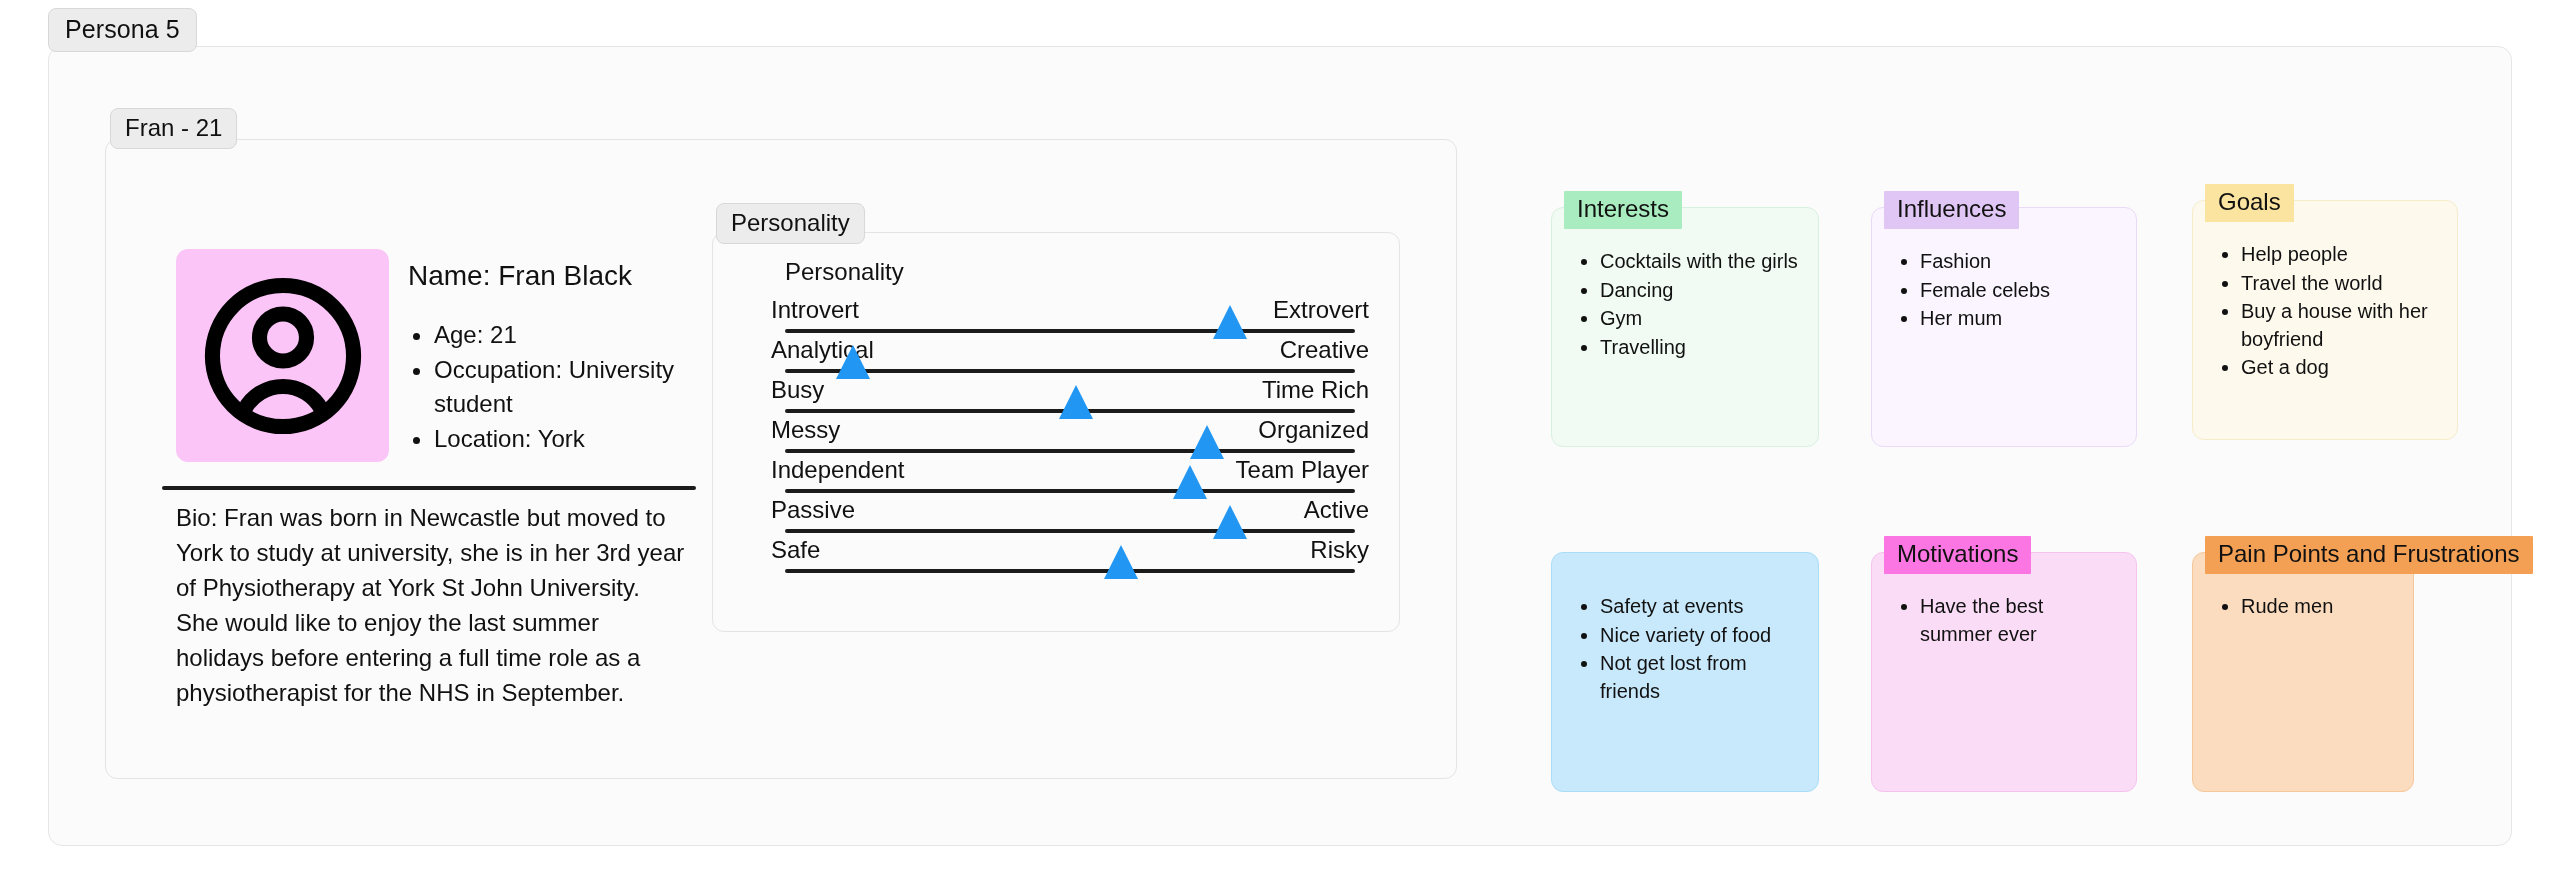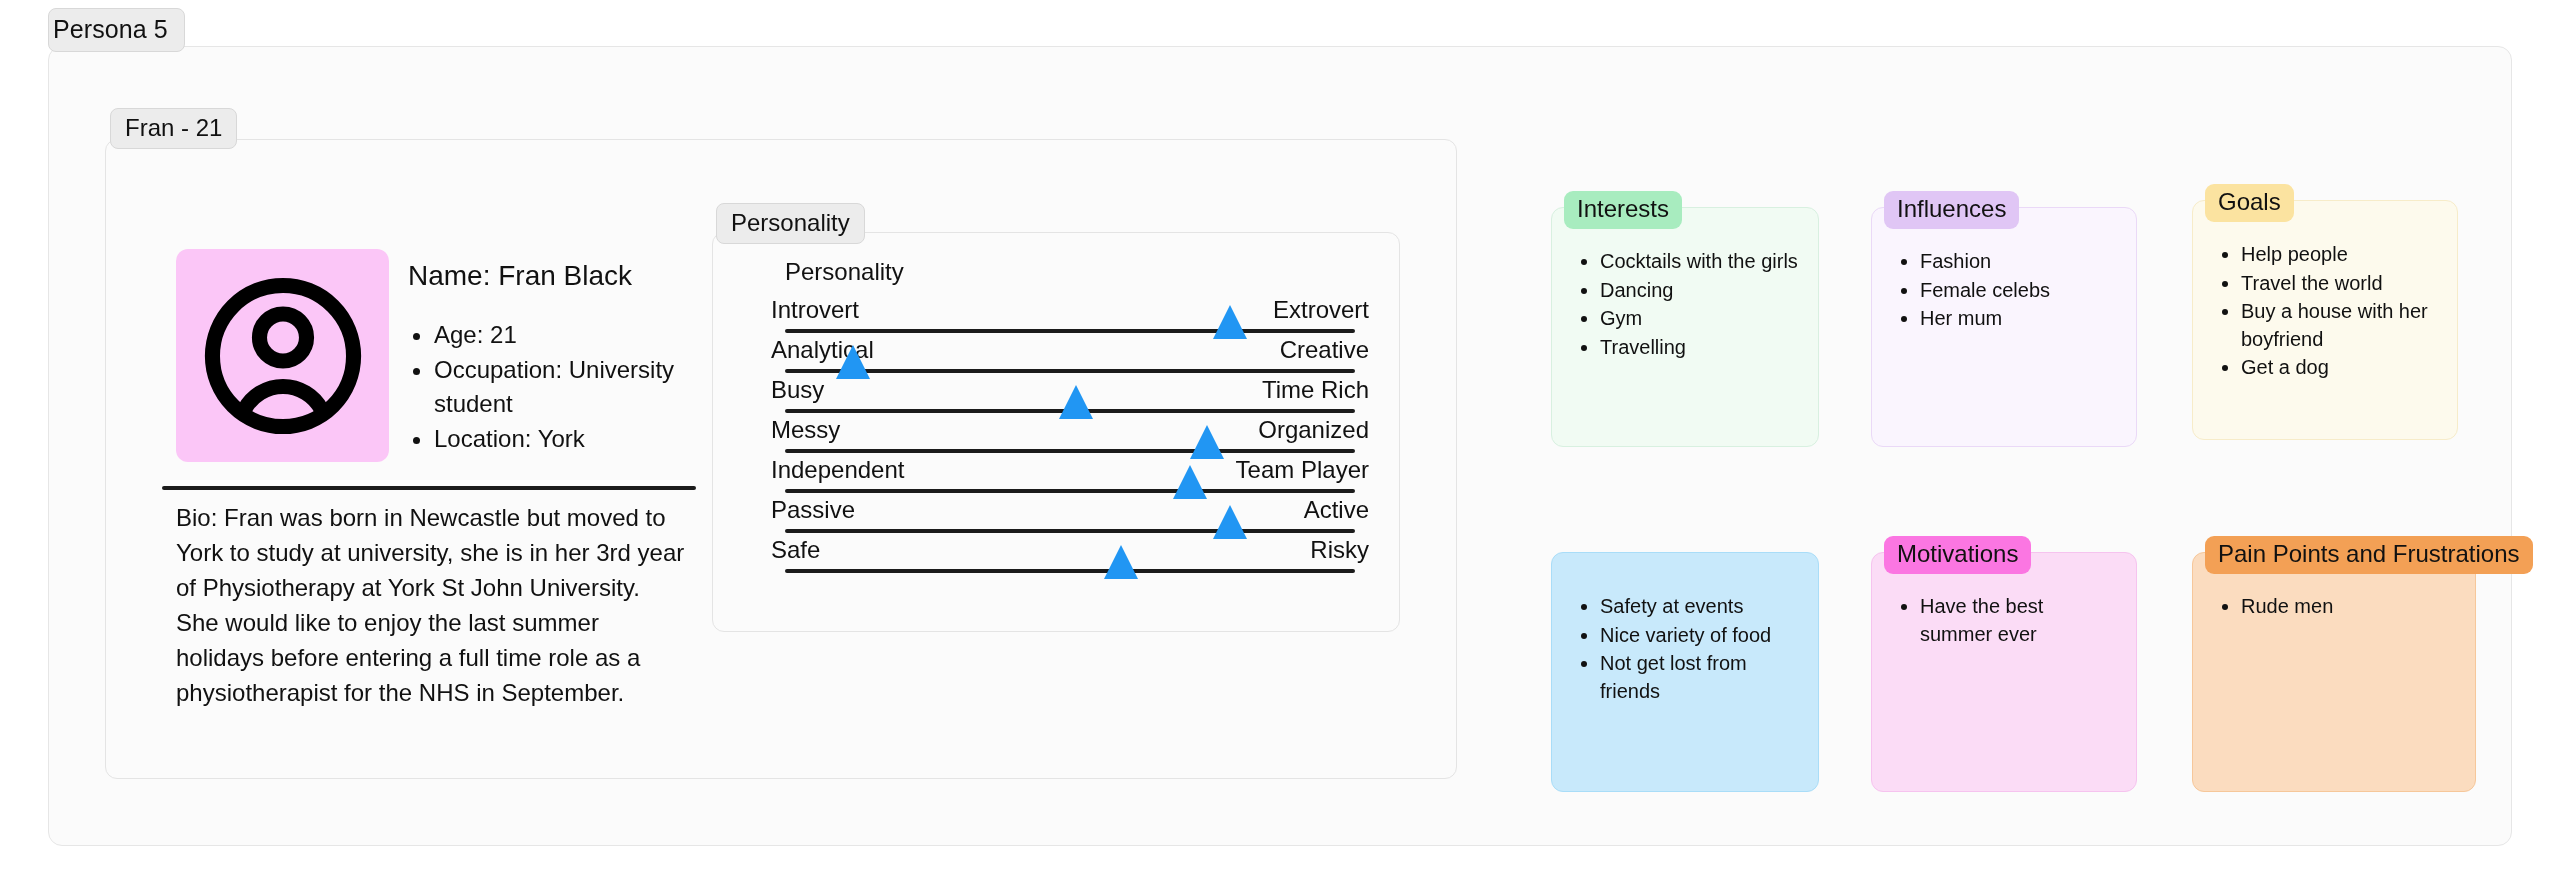--- a/index.html
+++ b/index.html
@@ -13,21 +13,21 @@
   }
 
   
   .persona-tab {
     position: absolute;
     left: 48px;
     top: 8px;
     background: #ececec;
     border: 1px solid #d8d8d8;
     border-radius: 8px;
-    padding: 6px 16px 7px 4px;
+    padding: 6px 16px 7px 16px;
     font-size: 25px;
     color: #111;
     letter-spacing: .1px;
     z-index: 6;
     text-align: right;
   }
 
   .outer-frame {
     position: absolute;
     left: 48px;
@@ -188,21 +188,21 @@
 
   
   .note {
     position: absolute;
     border-radius: 12px;
   }
   .note-badge {
     position: absolute;
     left: 12px;
     top: -17px;
-    border-radius: 9px;
+    border-radius: 1px;
     padding: 5px 13px 6px 13px;
     font-size: 24px;
     color: #111;
     white-space: nowrap;
     line-height: 1.12;
   }
   .note-list {
     padding: 40px 18px 12px 20px;
     font-size: 20px;
     color: #111;
@@ -355,21 +355,21 @@
       </div>
     </div>
     <div class="note" style="left: 1871px; top: 552px; width: 266px; height: 240px; background: rgb(251, 220, 246); border: 1px solid rgb(246, 195, 239);">
       <div class="note-badge" style="background: rgb(251, 118, 226);">Motivations</div>
       <div class="note-list">
         <ul>
           <li>Have the best summer ever</li>
         </ul>
       </div>
     </div>
-    <div class="note" style="left: 2192px; top: 552px; width: 284px; height: 240px; background: rgb(251, 220, 191); border: 1px solid rgb(246, 199, 154);">
+    <div class="note" style="left: 2192px; top: 552px; width: 222px; height: 240px; background: rgb(251, 220, 191); border: 1px solid rgb(246, 199, 154);">
       <div class="note-badge" style="background: rgb(243, 160, 85);">Pain Points and Frustrations</div>
       <div class="note-list">
         <ul>
           <li>Rude men</li>
         </ul>
       </div>
     </div>
   </div>
 
 </body></html>

